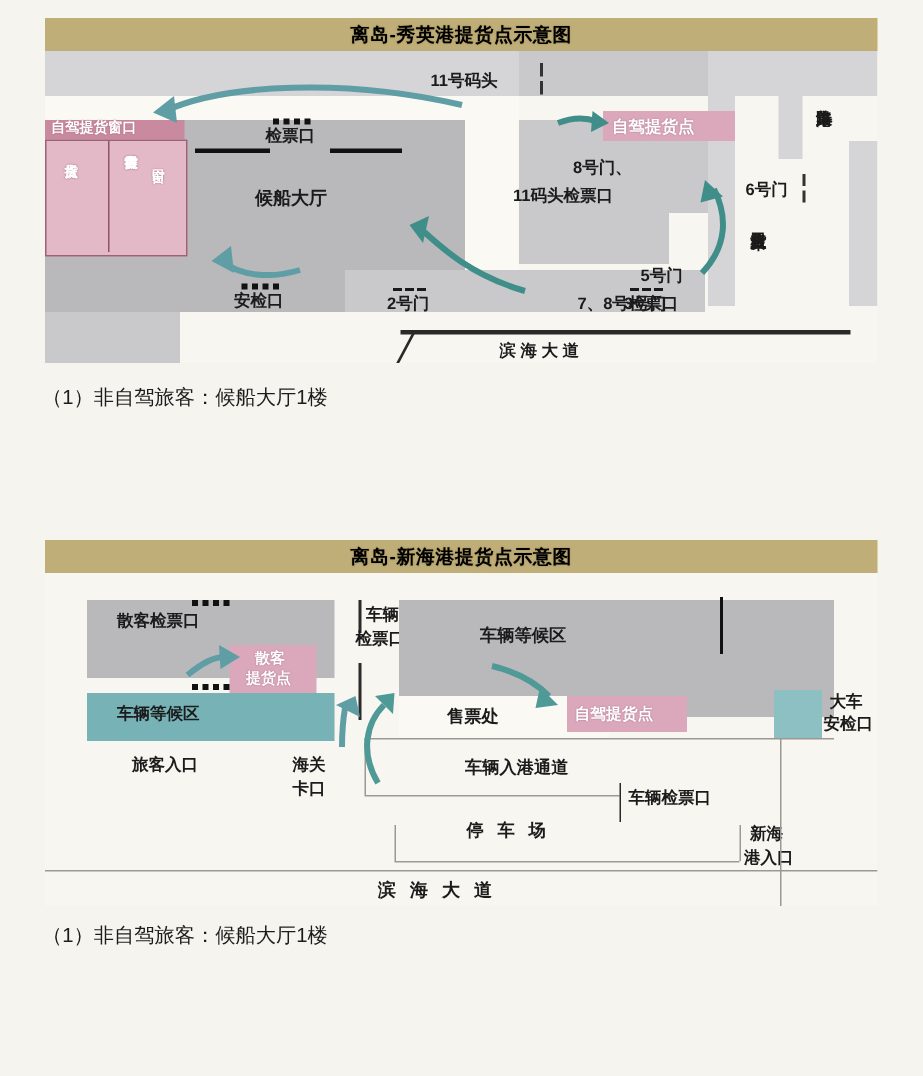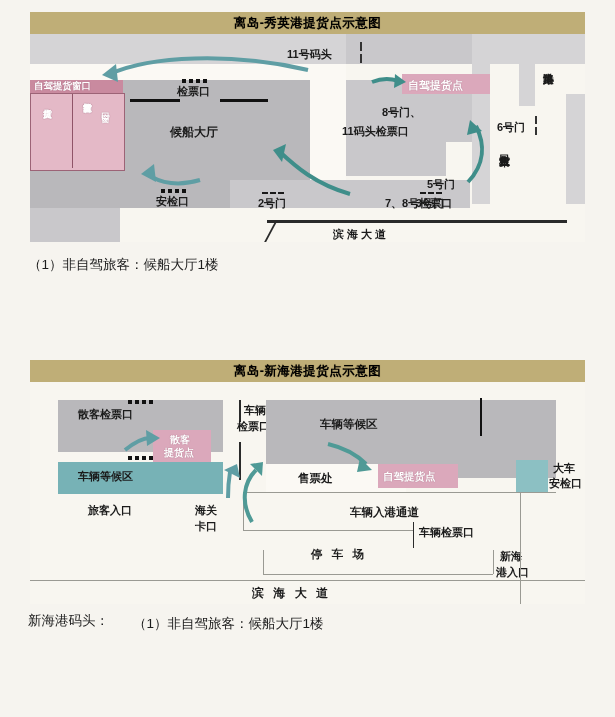--- a/index.html
+++ b/index.html
@@ -210,21 +210,21 @@
       <div class="lbl" style="left:268px;top:90px;font-size:11.5px;">售票处</div>
       <div class="blk pinkbox2" style="left:348px;top:82px;width:80px;height:24px;"></div>
       <div class="lbl wht" style="left:353px;top:88px;font-size:10.5px;">自驾提货点</div>
 
       <div class="blk teal2" style="left:486px;top:78px;width:32px;height:32px;"></div>
       <div class="lbl" style="left:523px;top:80px;">大车</div>
       <div class="lbl" style="left:519px;top:95px;">安检口</div>
 
       <div class="blk" style="left:213px;top:110px;width:313px;height:1px;background:#9a9a93;"></div>
       <div class="blk" style="left:213px;top:110px;width:1px;height:38px;background:#9a9a93;"></div>
-      <div class="lbl" style="left:280px;top:124px;font-size:11.5px;margin-left:40px;">车辆入港通道</div>
+      <div class="lbl" style="left:280px;top:124px;font-size:11.5px;">车辆入港通道</div>
 
       <div class="blk" style="left:213px;top:148px;width:170px;height:1px;background:#9a9a93;"></div>
       <div class="blk" style="left:383px;top:140px;width:1px;height:26px;background:#2a2a2a;"></div>
       <div class="lbl" style="left:389px;top:144px;">车辆检票口</div>
 
       <div class="blk" style="left:233px;top:168px;width:1px;height:24px;background:#9a9a93;"></div>
       <div class="blk" style="left:233px;top:192px;width:230px;height:1px;background:#9a9a93;"></div>
       <div class="lbl" style="left:281px;top:166px;font-size:11.5px;letter-spacing:3px;">停 车 场</div>
 
       <div class="blk" style="left:463px;top:168px;width:1px;height:24px;background:#9a9a93;"></div>
@@ -244,20 +244,19 @@
         <path d="M222,140 C210,120 214,100 226,88" stroke="#4f9a96" stroke-width="4" fill="none"></path>
         <path d="M220,82 L233,80 L232,94 Z" fill="#4f9a96"></path>
         <path d="M298,62 C315,66 328,74 336,82" stroke="#4f9a96" stroke-width="4" fill="none"></path>
         <path d="M330,76 L342,88 L327,90 Z" fill="#4f9a96"></path>
       </svg>
     </div>
   </div>
 
   <div class="caption" style="top:612px;">
     <div class="cap-row">
-      <div class="cap-head">新海港码头：</div>
       <div class="cap-body">
         <span>（1）</span><span>非自驾旅客：候船大厅1楼</span>
       </div>
     </div>
   </div>
 
 </div>
 
 </body></html>

